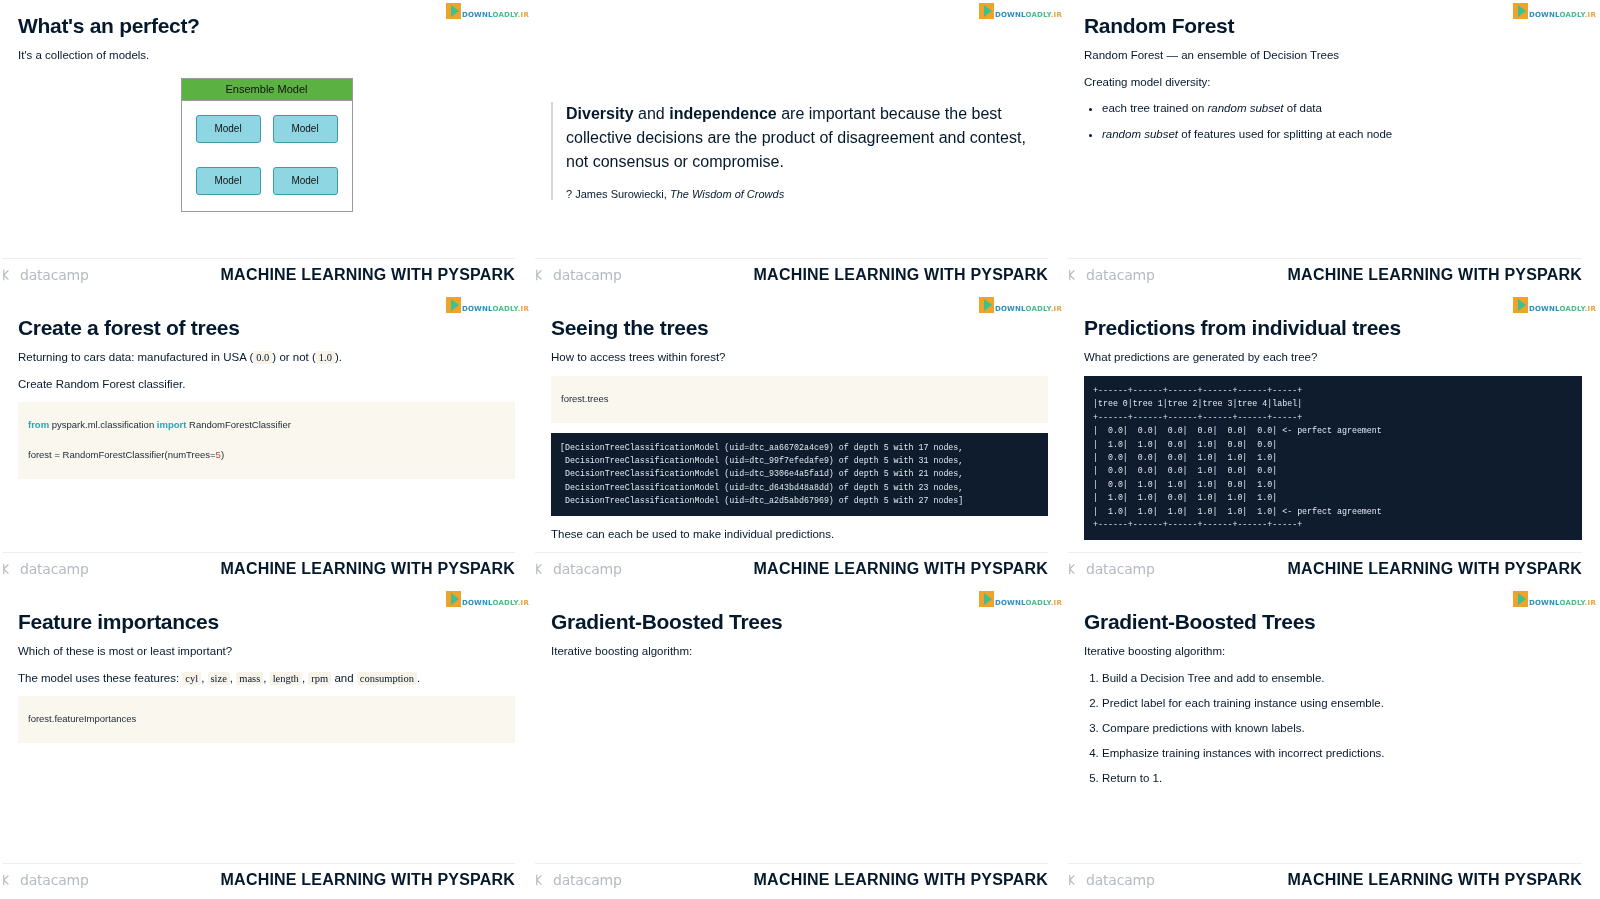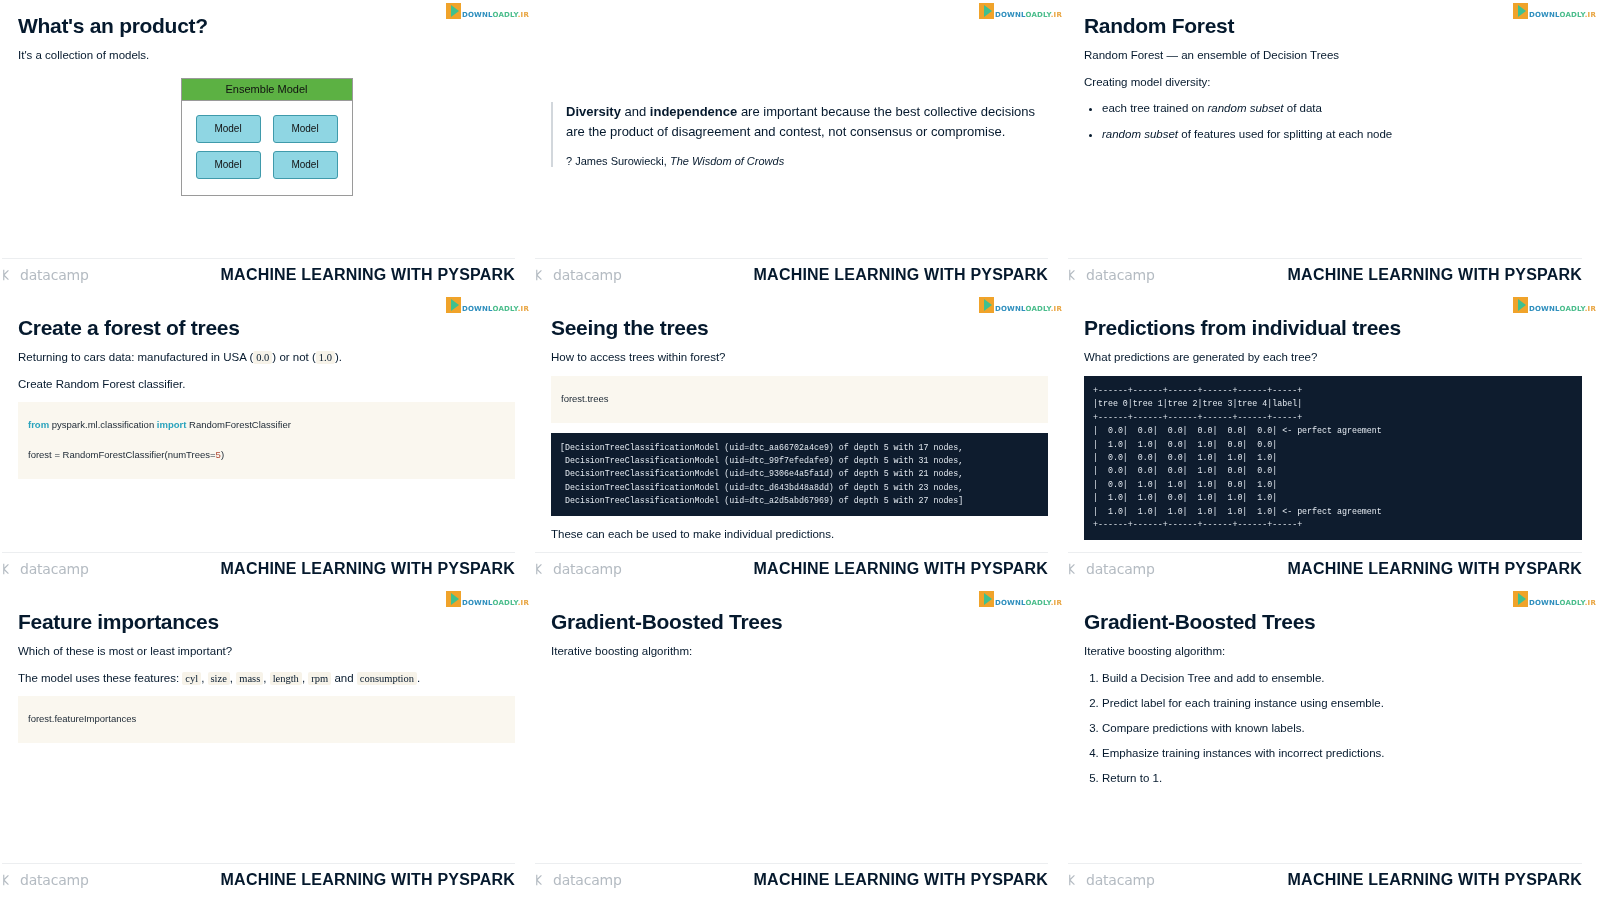--- a/index.html
+++ b/index.html
@@ -125,21 +125,21 @@
     overflow: hidden;
   }
 
   
   .quote {
     border-left: 2px solid #d2d7dc;
     padding-left: 13px;
     margin-top: 88px;
   }
   .quote p.qt {
-    font-size: 13px;
+    font-size: 16px;
     color: #05192d;
     line-height: 1.5;
     margin-bottom: 14px;
   }
   .quote p.attr {
     font-size: 11px;
     color: #05192d;
   }
 
   
@@ -158,21 +158,21 @@
     border-bottom: 1px solid #9a9a9a;
     text-align: center;
     font-size: 11px;
     color: #111;
     padding: 4px 0 5px 0;
   }
   .ens-body {
     padding: 14px 14px 16px 14px;
     display: grid;
     grid-template-columns: 1fr 1fr;
-    gap: 8px 12px;
+    gap: 24px 12px;
   }
   .model-box {
     background: #8fd6e3;
     border: 1px solid #3f9aab;
     border-radius: 3px;
     text-align: center;
     font-size: 10px;
     color: #111;
     padding: 7px 0 8px 0;
   }
@@ -209,21 +209,21 @@
 <body>
 
 <div class="grid">
 
   <div class="slide">
     <div class="watermark">
       <span class="wm-icon"></span>
       <span class="wm-text"><span class="a">DOWNL</span><span class="b">OADLY</span><span class="c">.IR</span></span>
     </div>
     <div class="slide-inner">
-      <h1 class="slide-title">What's an product?</h1>
+      <h1 class="slide-title">What's an perfect?</h1>
       <p class="body">It's a collection of models.</p>
       <div class="diagram-wrap">
         <div class="ens-box">
           <div class="ens-header">Ensemble Model</div>
           <div class="ens-body">
             <div class="model-box">Model</div>
             <div class="model-box">Model</div>
             <div class="model-box">Model</div>
             <div class="model-box">Model</div>
           </div>

